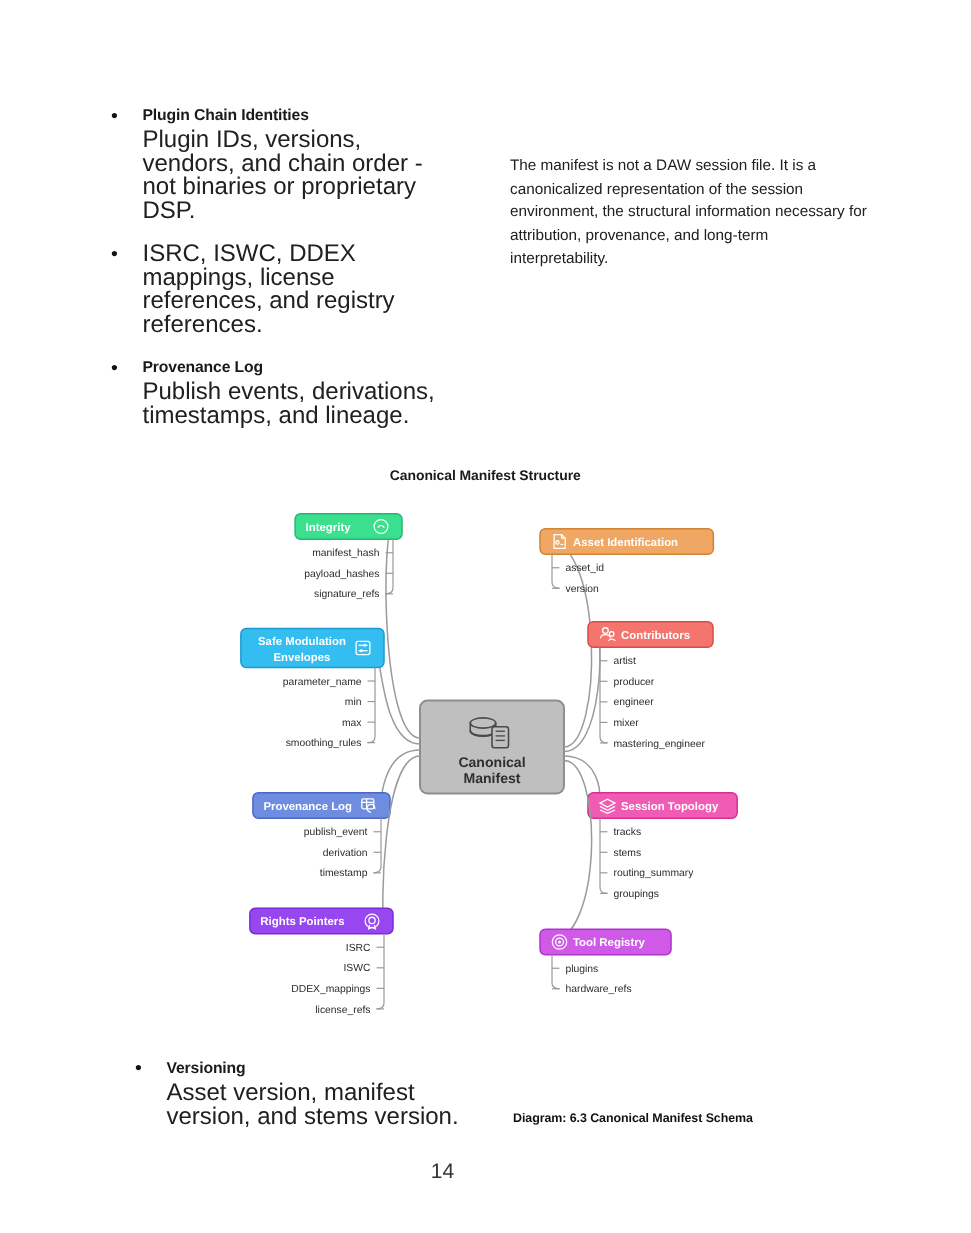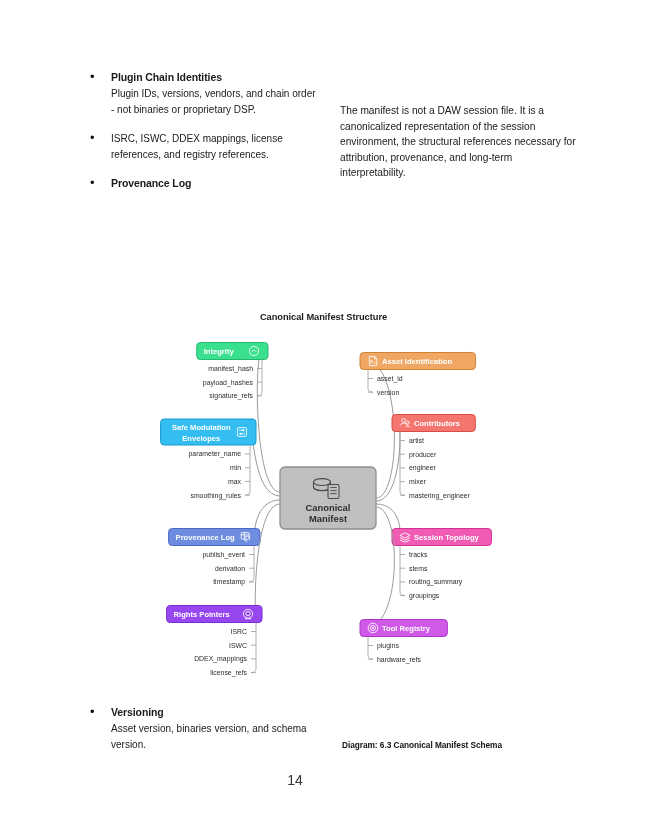--- a/index.html
+++ b/index.html
@@ -13,21 +13,21 @@
     height: 822px;
     position: relative;
     font-family: "Liberation Sans", sans-serif;
     color: #1a1a1a;
     overflow: hidden;
   }
 
   
   .col-left {
     position: absolute;
-    left: 88px;
+    left: 72px;
     top: 70px;
     width: 230px;
   }
   .col-right {
     position: absolute;
     left: 340px;
     top: 85px;
     width: 240px;
   }
 
@@ -52,21 +52,21 @@
   }
   .b-title {
     font-weight: bold;
     font-size: 10.5px;
     line-height: 15px;
     letter-spacing: -0.1px;
     display: block;
     margin-bottom: 1px;
   }
   .b-body {
-    font-size: 10px;
+    font-size: 16px;
     line-height: 15.5px;
     display: block;
     color: #202020;
   }
   .para {
     font-size: 10.2px;
     line-height: 15.5px;
     color: #202020;
     margin: 0;
   }
@@ -154,26 +154,27 @@
   <ul class="bullets">
     <li>
       <span class="b-title">Plugin Chain Identities</span>
       <span class="b-body">Plugin IDs, versions, vendors, and chain order - not binaries or proprietary DSP.</span>
     </li>
     <li>
       <span class="b-body">ISRC, ISWC, DDEX mappings, license references, and registry references.</span>
     </li>
     <li>
       <span class="b-title">Provenance Log</span>
+      <span class="b-body">Publish events, derivations, timestamps, and lineage.</span>
     </li>
   </ul>
 </div>
 
 <div class="col-right">
-  <p class="para">The manifest is not a DAW session file. It is a canonicalized representation of the session environment, the structural references necessary for attribution, provenance, and long-term interpretability.</p>
+  <p class="para">The manifest is not a DAW session file. It is a canonicalized representation of the session environment, the structural information necessary for attribution, provenance, and long-term interpretability.</p>
 </div>
 
 <div id="diagram-wrap">
   <div class="diagram-title">Canonical Manifest Structure</div>
 
   <svg id="mindmap" width="647" height="395" viewBox="0 0 647 395" xmlns="http://www.w3.org/2000/svg">
       <g>
         <rect x="280" y="167" width="96" height="62" rx="5" fill="#bfbfbf" stroke="#8e8e8e" stroke-width="1.3"></rect>
         <ellipse cx="322" cy="182" rx="8.5" ry="3.4" fill="none" stroke="#4a4a4a" stroke-width="1.05"></ellipse>
         <path d="M313.5,182 v5.4 a8.5,3.4 0 0 0 17,0 v-5.4" fill="none" stroke="#4a4a4a" stroke-width="1.05"></path>
@@ -316,19 +317,19 @@
         <line x1="368" y1="359.2" x2="373" y2="359.2" class="leafline"></line>
         <text x="377" y="361.59999999999997" text-anchor="start" class="leaf-label">hardware_refs</text>
       </g>
     </svg>
 </div>
 
 <div class="col-bottom">
   <ul class="bullets">
     <li>
       <span class="b-title">Versioning</span>
-      <span class="b-body">Asset version, binaries version, and schema version.</span>
+      <span class="b-body">Asset version, manifest version, and stems version.</span>
     </li>
   </ul>
 </div>
 
 <div class="caption">Diagram: 6.3 Canonical Manifest Schema</div>
 <div class="pagenum">14</div>
 
 </body></html>

